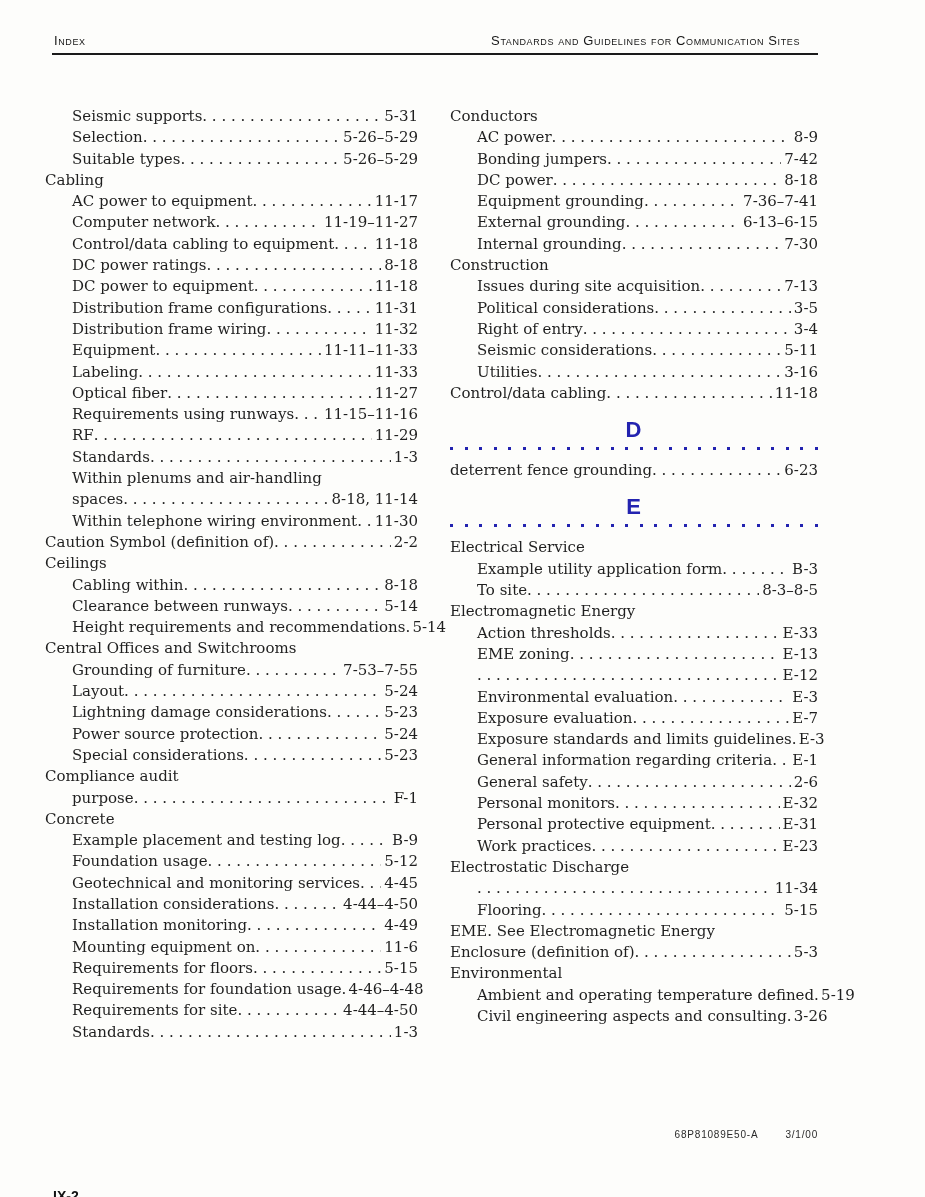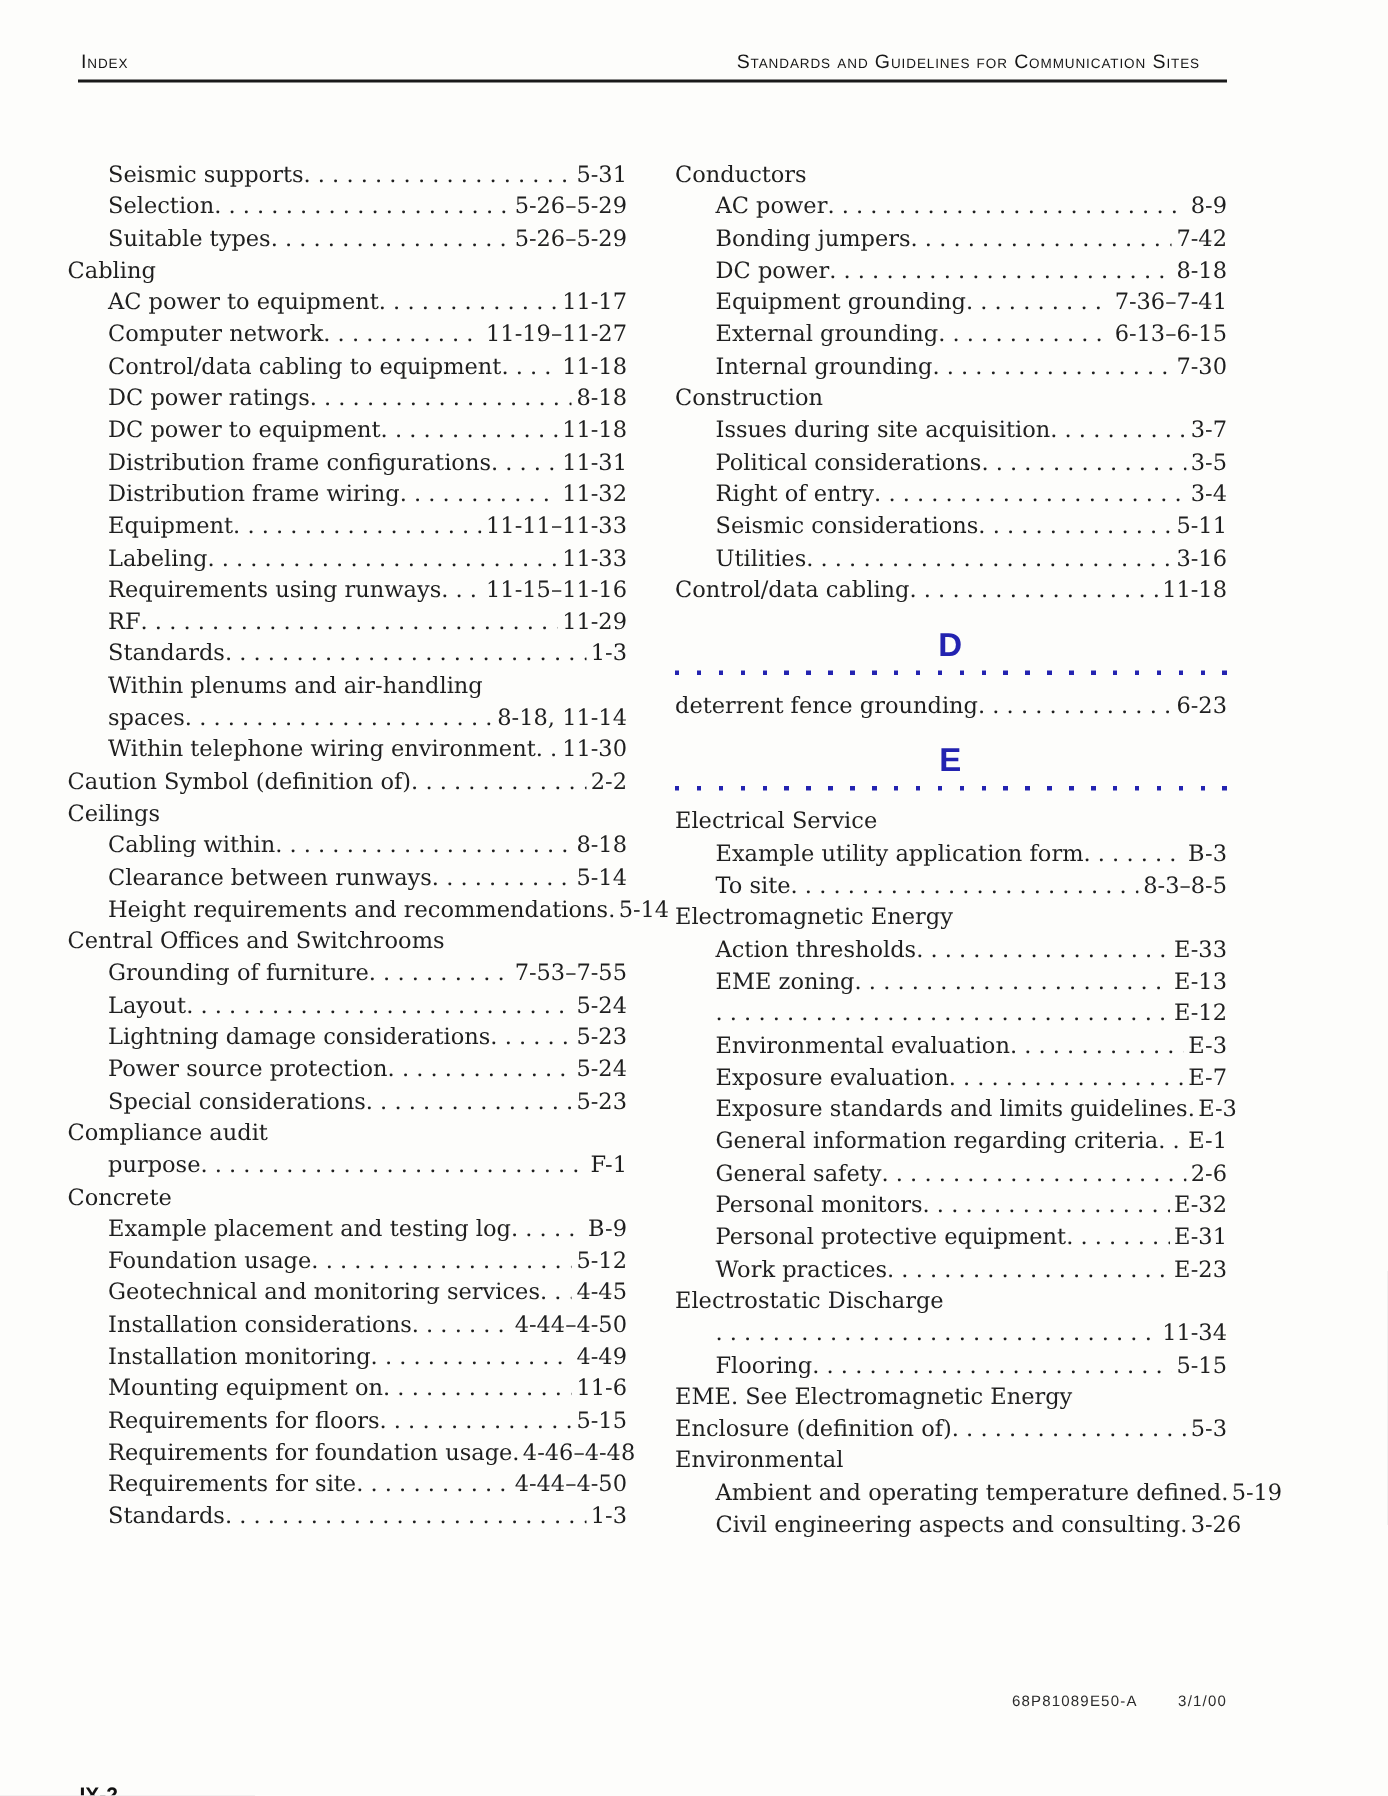--- a/index.html
+++ b/index.html
@@ -124,20 +124,25 @@
           <span class="entry-label">Equipment</span>
           <span class="dot-leader"></span>
           <span class="page-num">11-11–11-33</span>
         </div>
         <div class="row lvl1">
           <span class="entry-label">Labeling</span>
           <span class="dot-leader"></span>
           <span class="page-num">11-33</span>
         </div>
         <div class="row lvl1">
+          <span class="entry-label">Optical fiber</span>
+          <span class="dot-leader"></span>
+          <span class="page-num">11-27</span>
+        </div>
+        <div class="row lvl1">
           <span class="entry-label">Requirements using runways</span>
           <span class="dot-leader"></span>
           <span class="page-num">11-15–11-16</span>
         </div>
         <div class="row lvl1">
           <span class="entry-label">RF</span>
           <span class="dot-leader"></span>
           <span class="page-num">11-29</span>
         </div>
         <div class="row lvl1">
@@ -304,21 +309,21 @@
           <span class="entry-label">Internal grounding</span>
           <span class="dot-leader"></span>
           <span class="page-num">7-30</span>
         </div>
         <div class="row lvl0">
           <span class="entry-label">Construction</span>
         </div>
         <div class="row lvl1">
           <span class="entry-label">Issues during site acquisition</span>
           <span class="dot-leader"></span>
-          <span class="page-num">3-7</span>
+          <span class="page-num">7-13</span>
         </div>
         <div class="row lvl1">
           <span class="entry-label">Political considerations</span>
           <span class="dot-leader"></span>
           <span class="page-num">3-5</span>
         </div>
         <div class="row lvl1">
           <span class="entry-label">Right of entry</span>
           <span class="dot-leader"></span>
           <span class="page-num">3-4</span>

